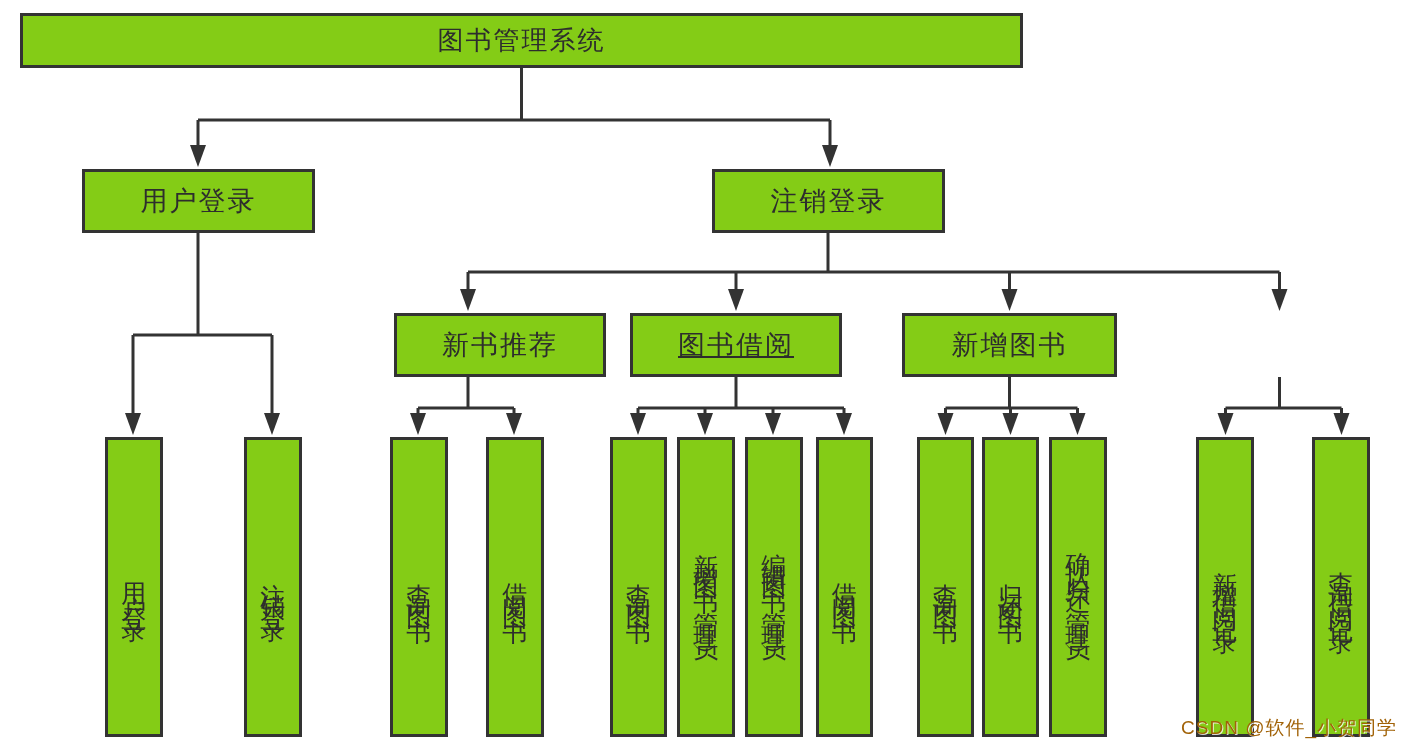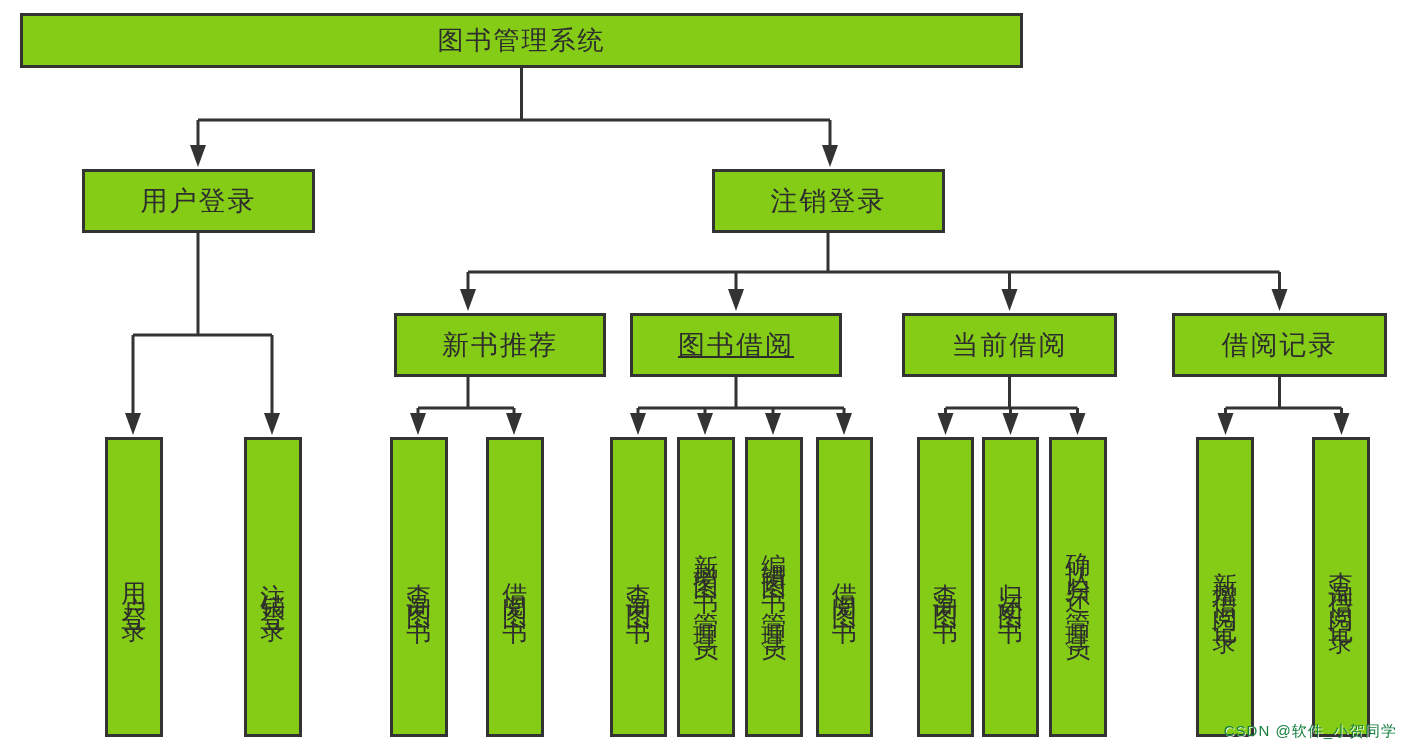--- a/index.html
+++ b/index.html
@@ -30,23 +30,23 @@
     writing-mode:vertical-rl;
     text-orientation:mixed;
     font-size:25px;
     letter-spacing:12px;
     line-height:1.05;
     white-space:nowrap;
   }
   .watermark {
     position:absolute;
     right:8px; bottom:6px;
-    font-size:15px;
+    font-size:19px;
     letter-spacing:1px;
-    color:#15803d;
+    color:#a16207;
     z-index:3;
     white-space:nowrap;
     text-shadow:1px 1px 0 rgba(255,255,255,0.8);
   }
 </style>
 </head>
 <body>
 
 <div class="stage">
 
@@ -127,24 +127,21 @@
     <span class="h-label">注销登录</span>
   </div>
 
   <div class="node" style="left:362px; top:313px; width:212px; height:64px;margin-left:32px;">
     <span class="h-label">新书推荐</span>
   </div>
   <div class="node" style="left:630px; top:313px; width:212px; height:64px;text-decoration:underline;">
     <span class="h-label">图书借阅</span>
   </div>
   <div class="node" style="left:902px; top:313px; width:215px; height:64px;">
-    <span class="h-label">当前借阅</span>
-  </div>
-  <div class="node" style="left:1172px; top:313px; width:215px; height:64px;">
-    <span class="h-label">借阅记录</span>
+    <span class="h-label">新增图书</span>
   </div>
 
   <div class="node leaf" style="left:105px; top:437px; width:58px; height:300px;">
     <span class="v-label">用户登录</span>
   </div>
   <div class="node leaf" style="left:244px; top:437px; width:58px; height:300px;">
     <span class="v-label">注销登录</span>
   </div>
 
   <div class="node leaf" style="left:390px; top:437px; width:58px; height:300px;">

